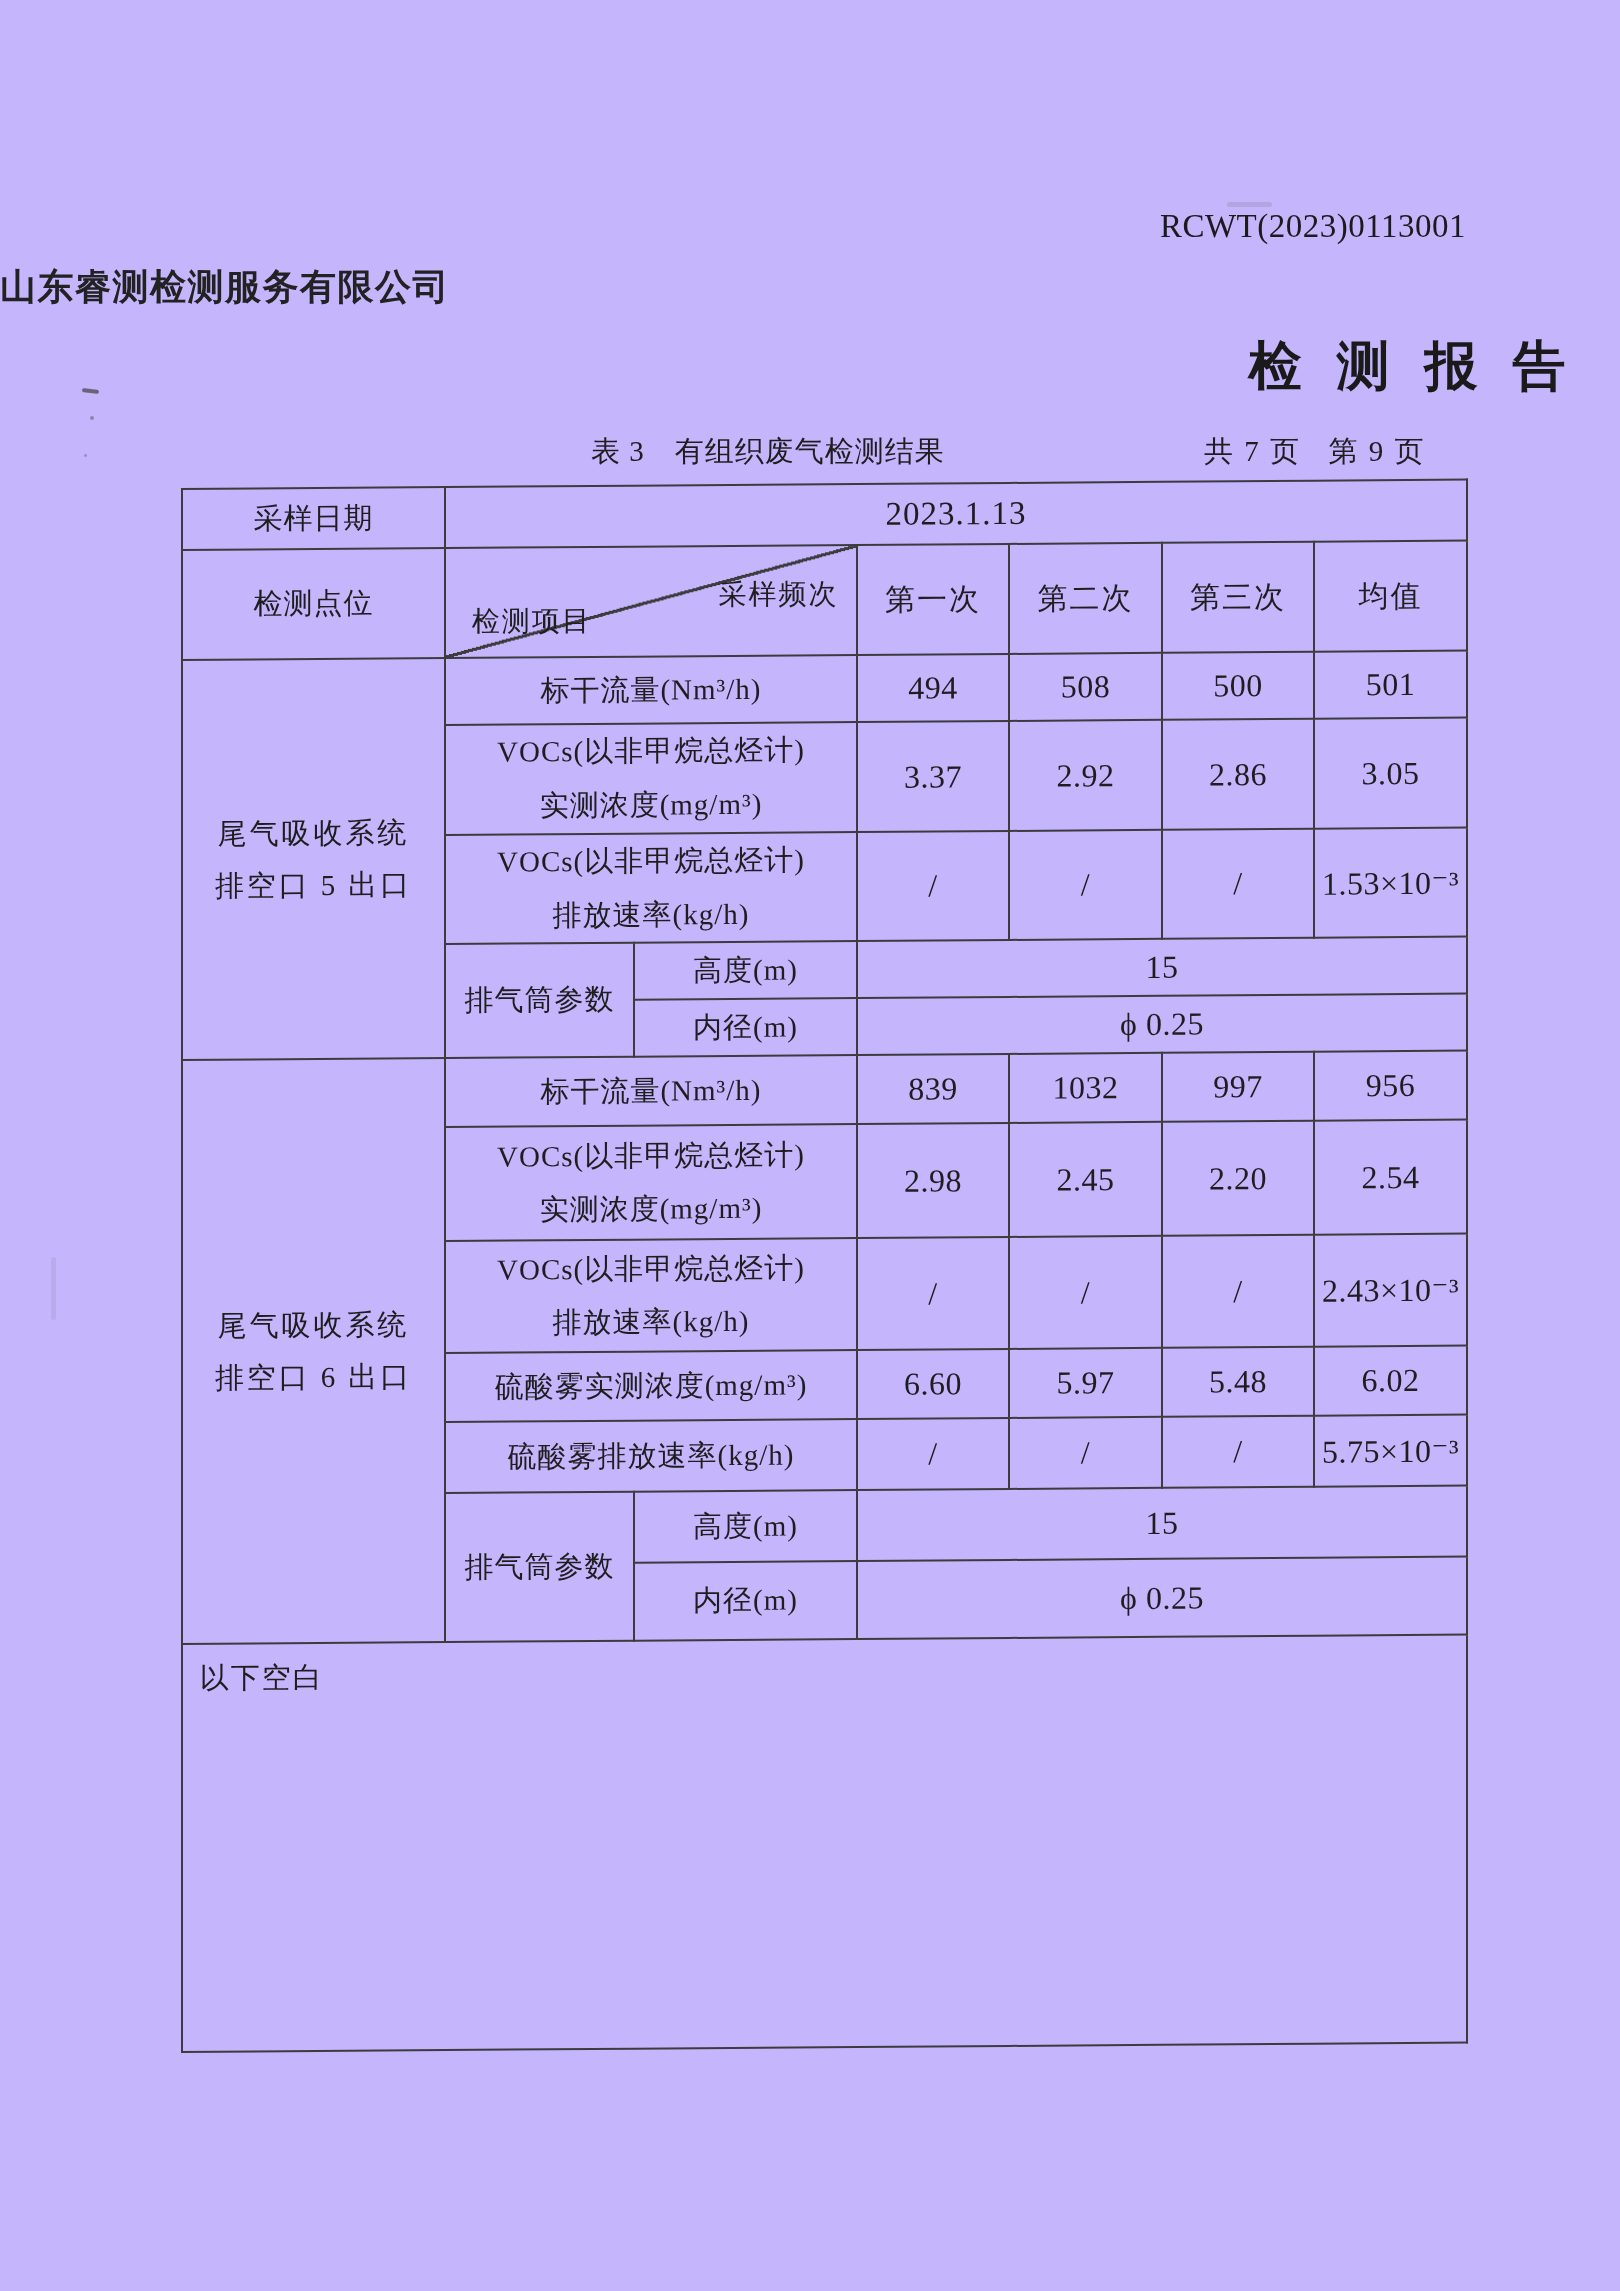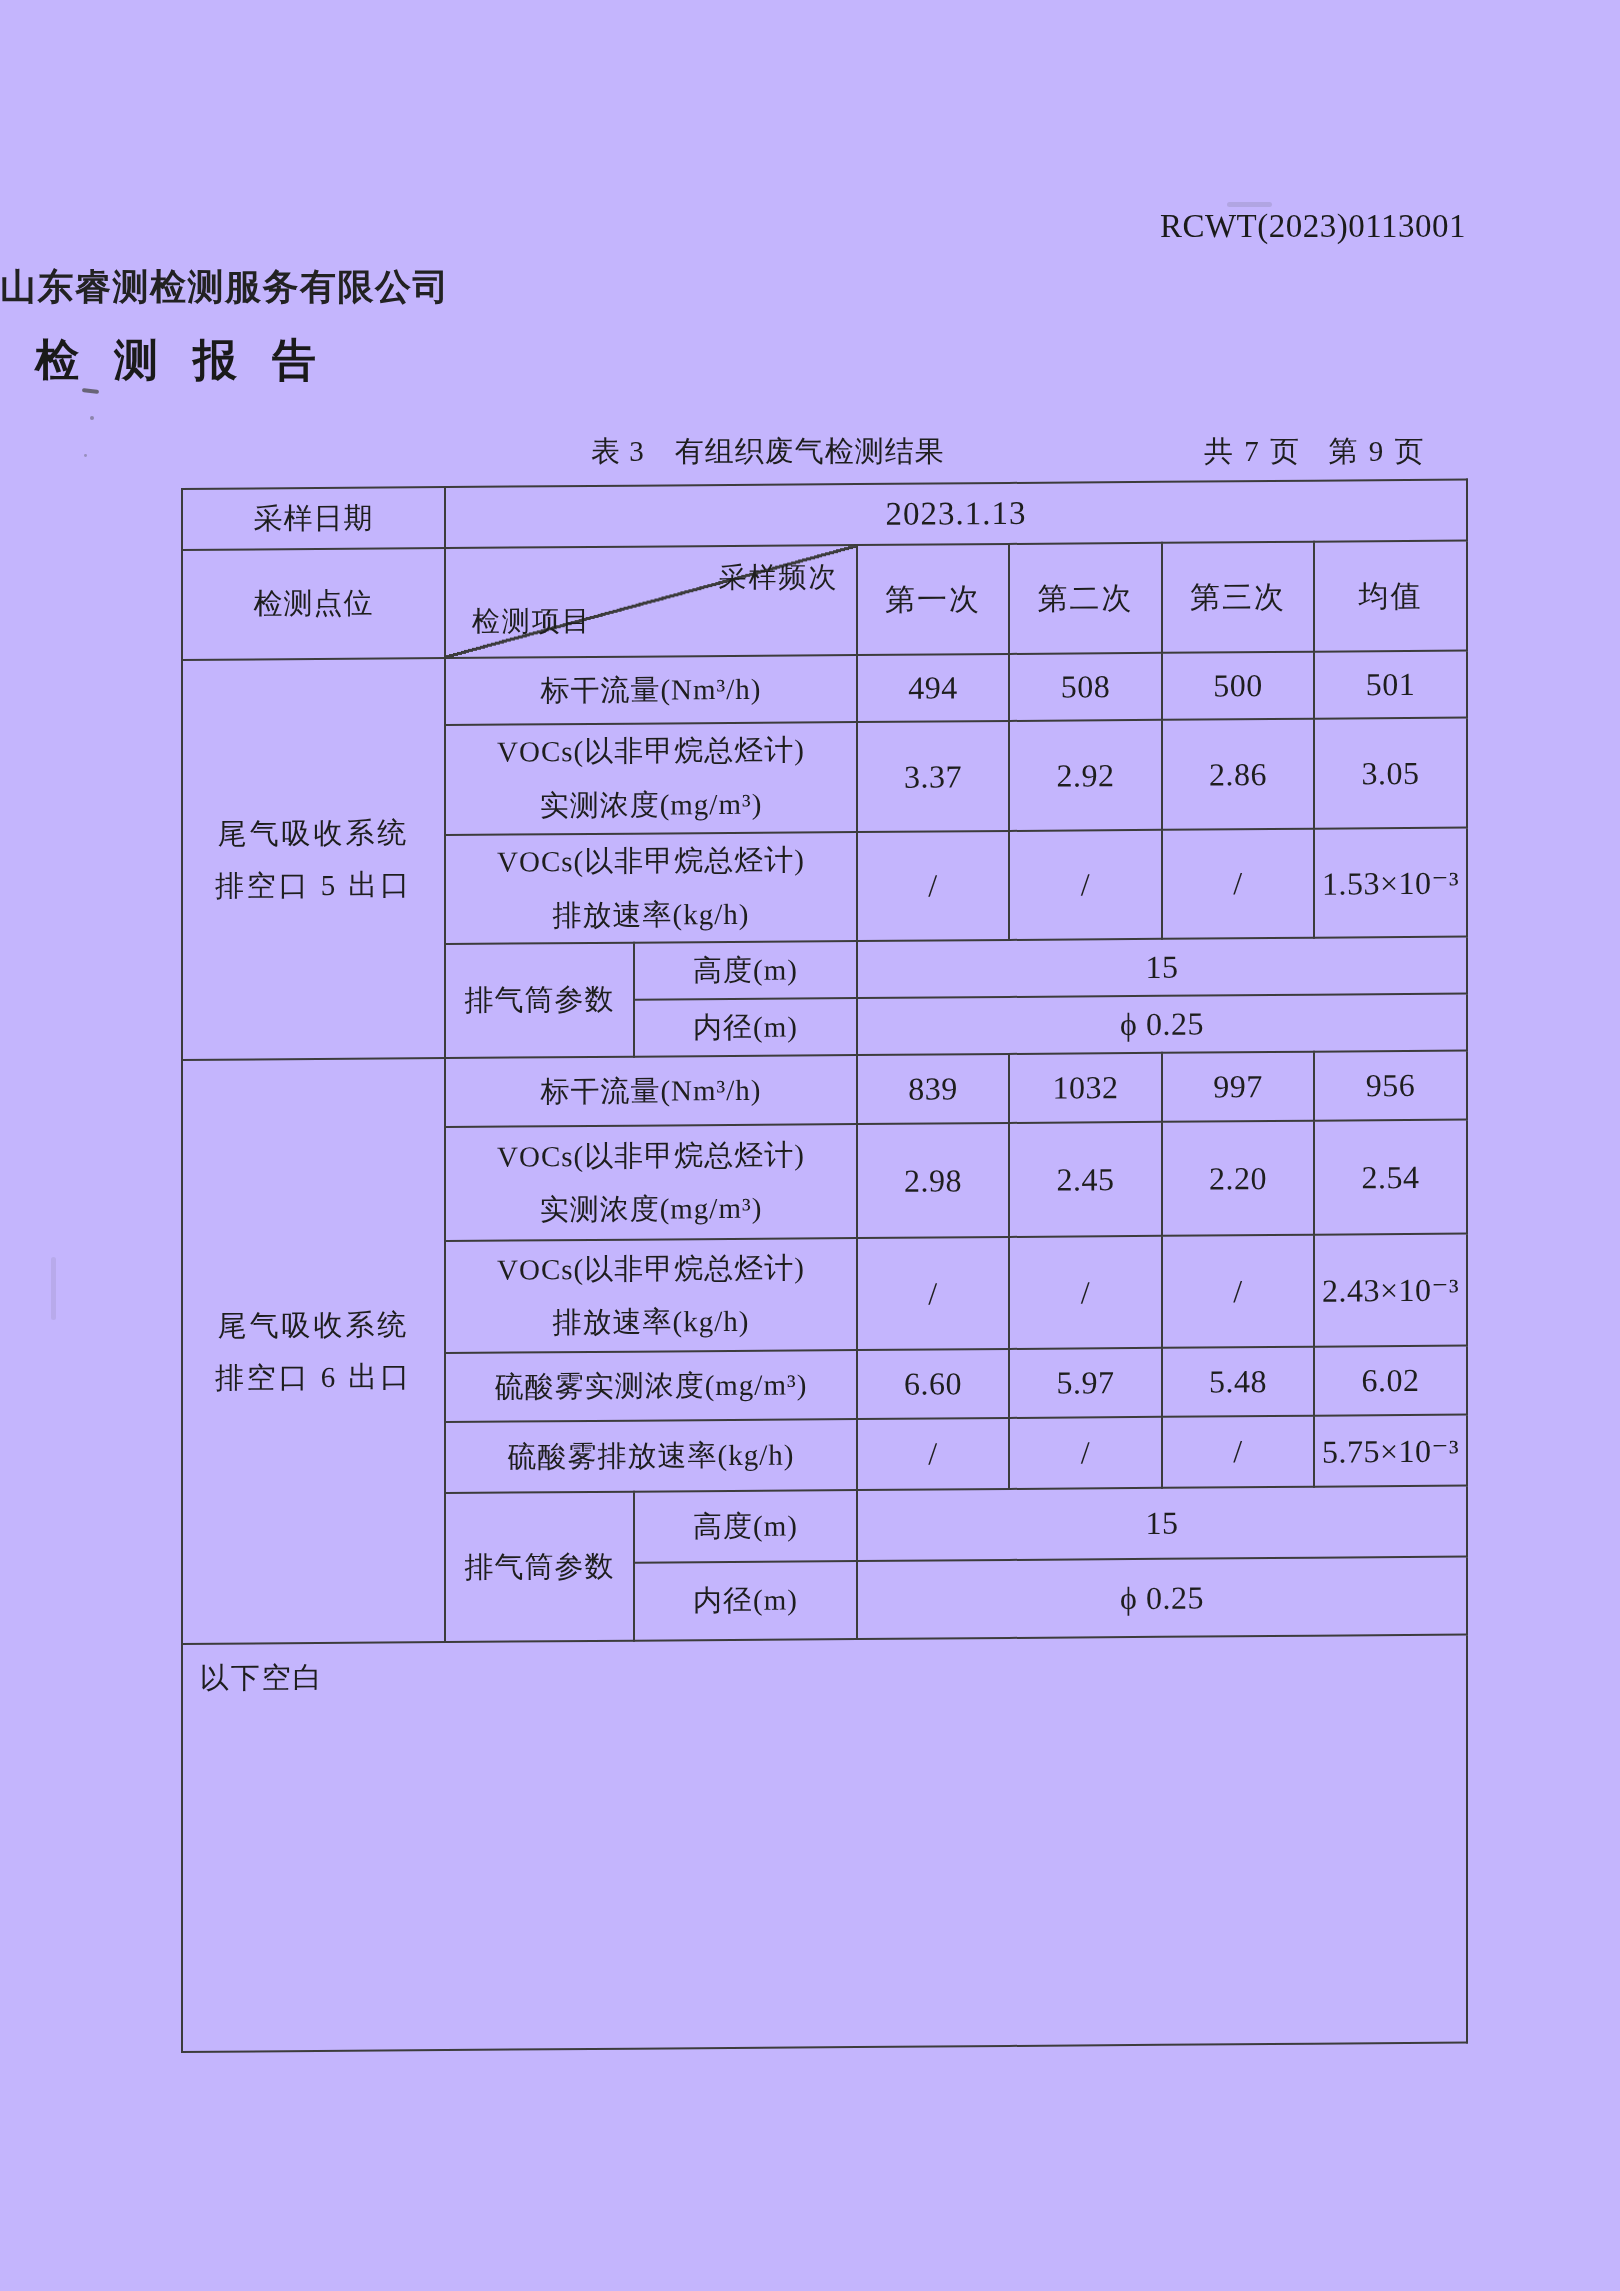--- a/index.html
+++ b/index.html
@@ -36,22 +36,22 @@
     font-weight: 700;
     letter-spacing: 1.5px;
     color: #222;
     white-space: nowrap;
   }
   .report-title {
     position: absolute;
     top: 331px;
     left: 0;
     right: 19.6px;
-    text-align: left;
-    font-size: 44px;
+    text-align: right;
+    font-size: 53px;
     font-weight: 900;
     letter-spacing: 35px;
     text-indent: 35px;
     color: #1a1a1a;
     white-space: nowrap;
   }
   .table-caption {
     position: absolute;
     top: 432px;
     left: 591px;
@@ -111,21 +111,21 @@
     background: linear-gradient(
       to bottom right,
       transparent calc(50% - 1.6px),
       #3c3c3c calc(50% - 1.6px),
       #3c3c3c calc(50% + 1.6px),
       transparent calc(50% + 1.6px)
     );
   }
   .diag-top-label {
     position: absolute;
-    top: 12px;
+    top: 29px;
     right: 17.6px;
     font-size: 28px;
     letter-spacing: 2px;
     white-space: nowrap;
     text-align: center;
   }
   .diag-bottom-label {
     position: absolute;
     bottom: 15.7px;
     left: 11.8px;

